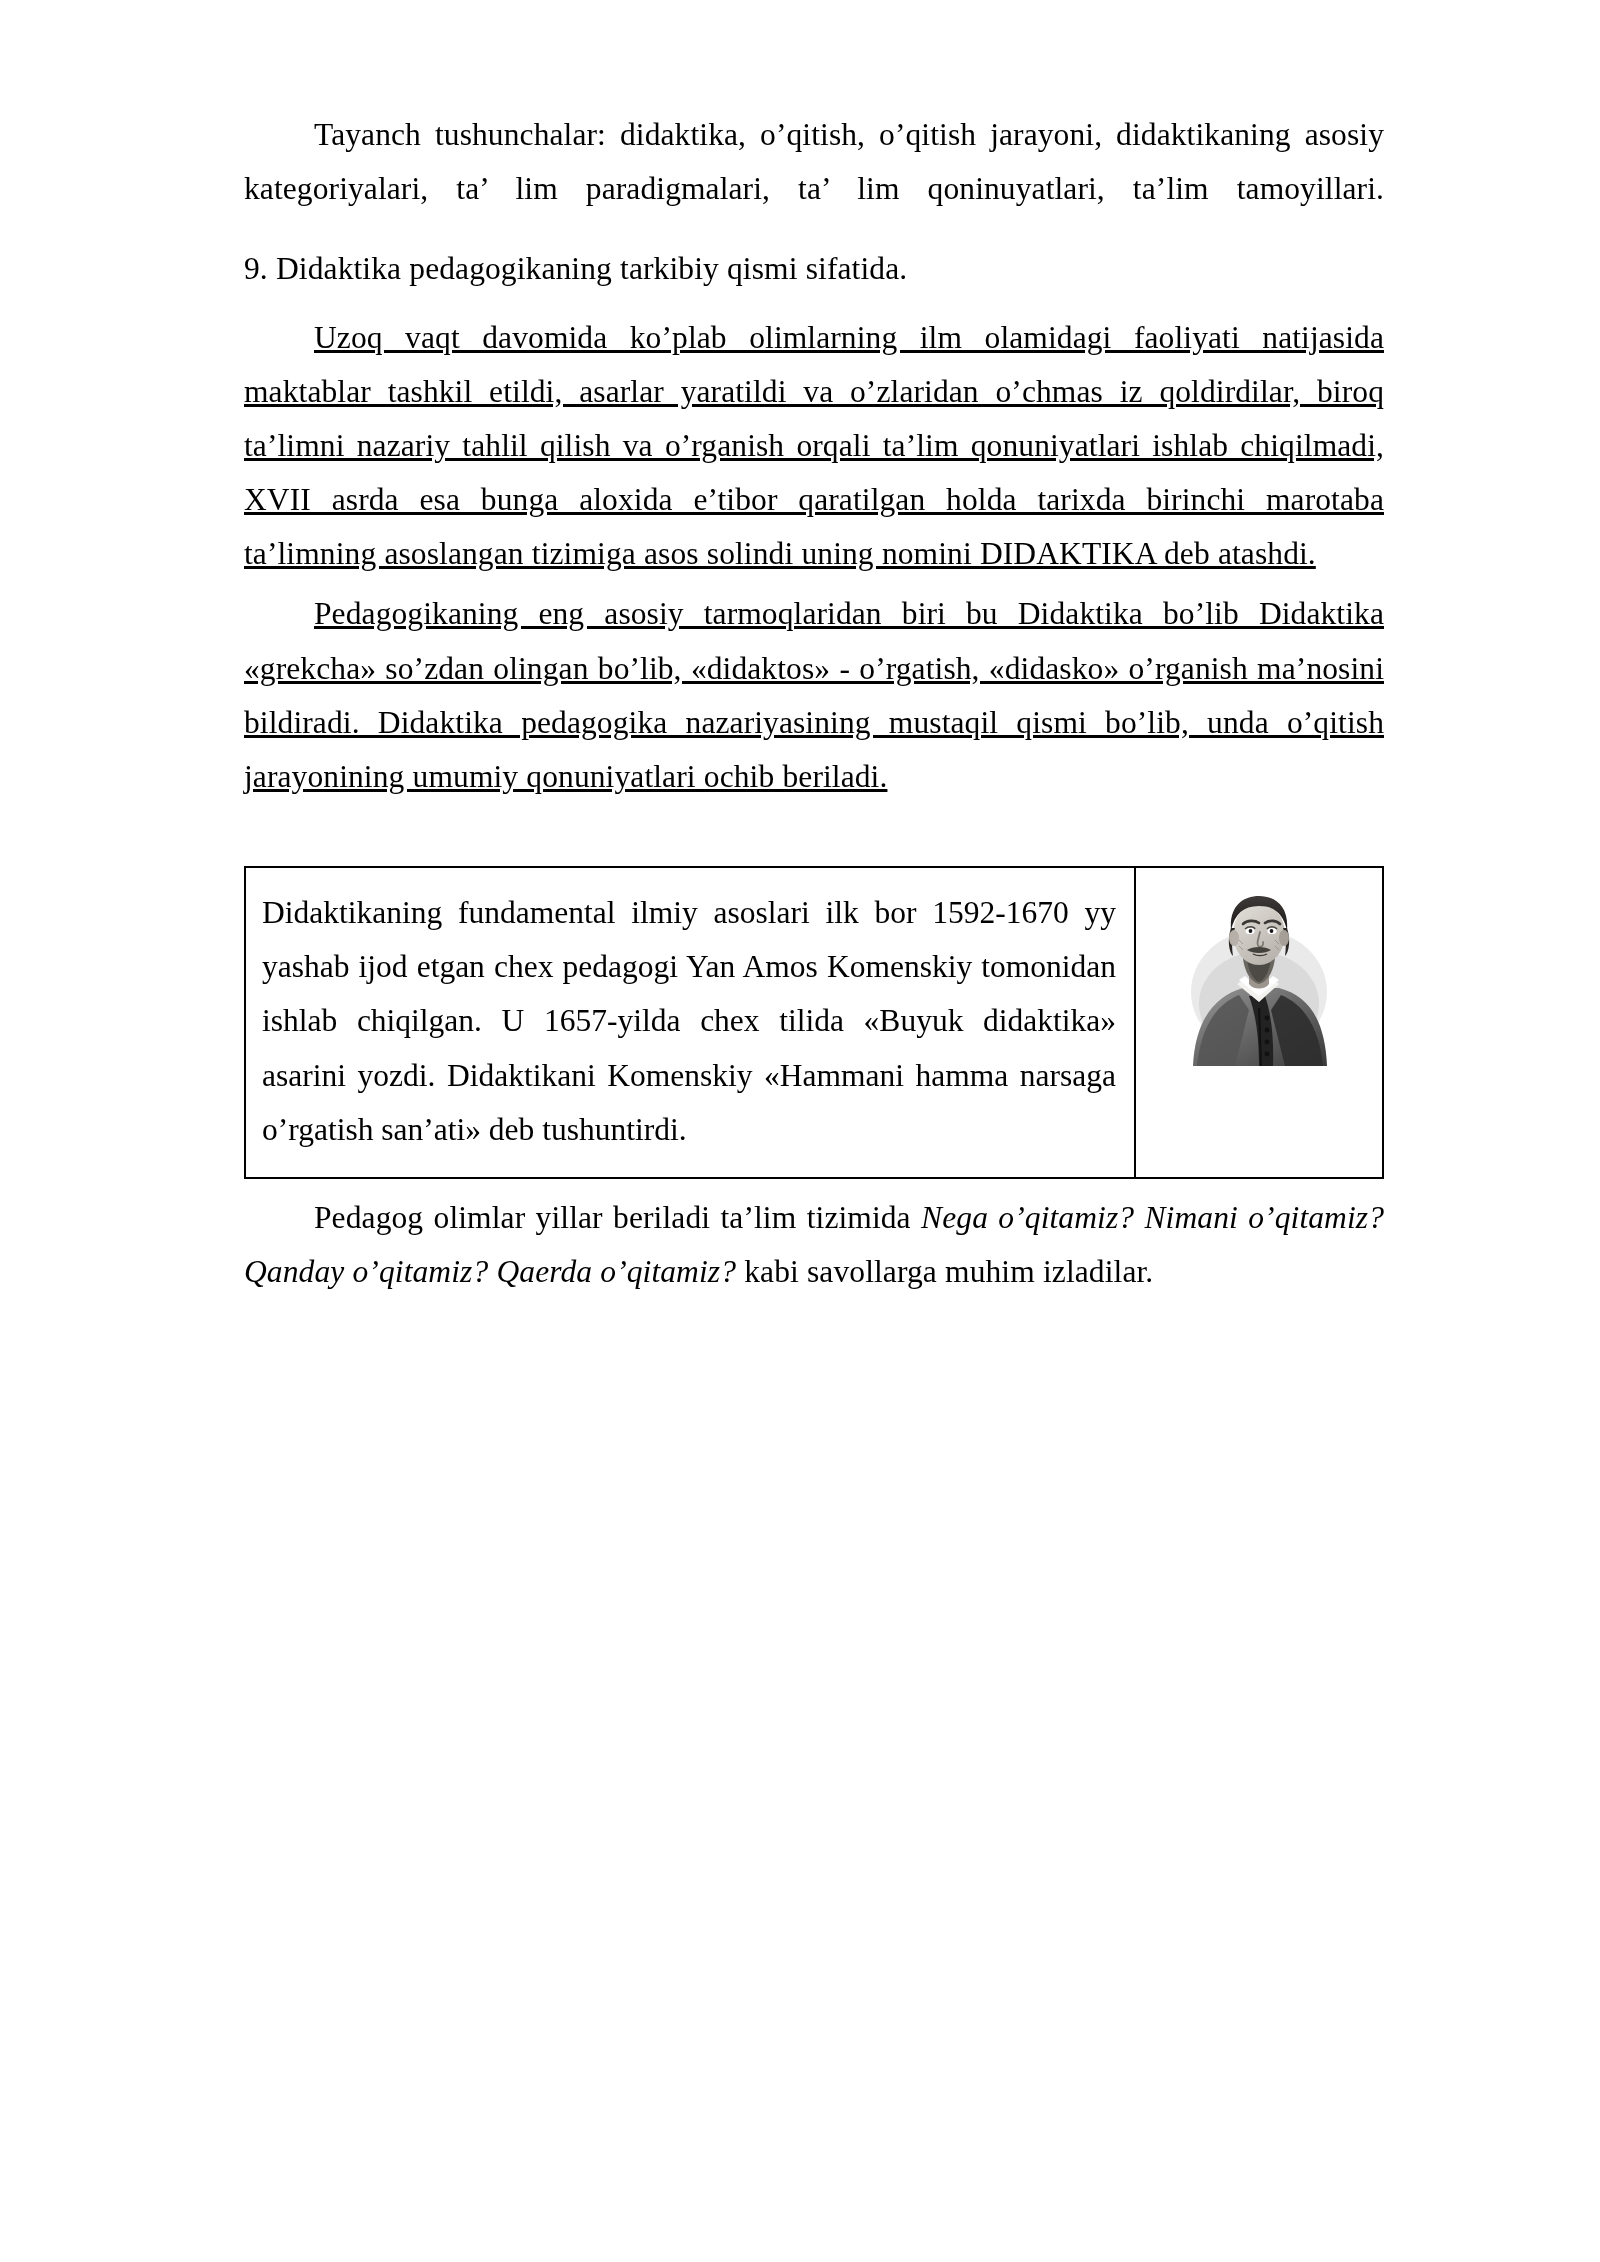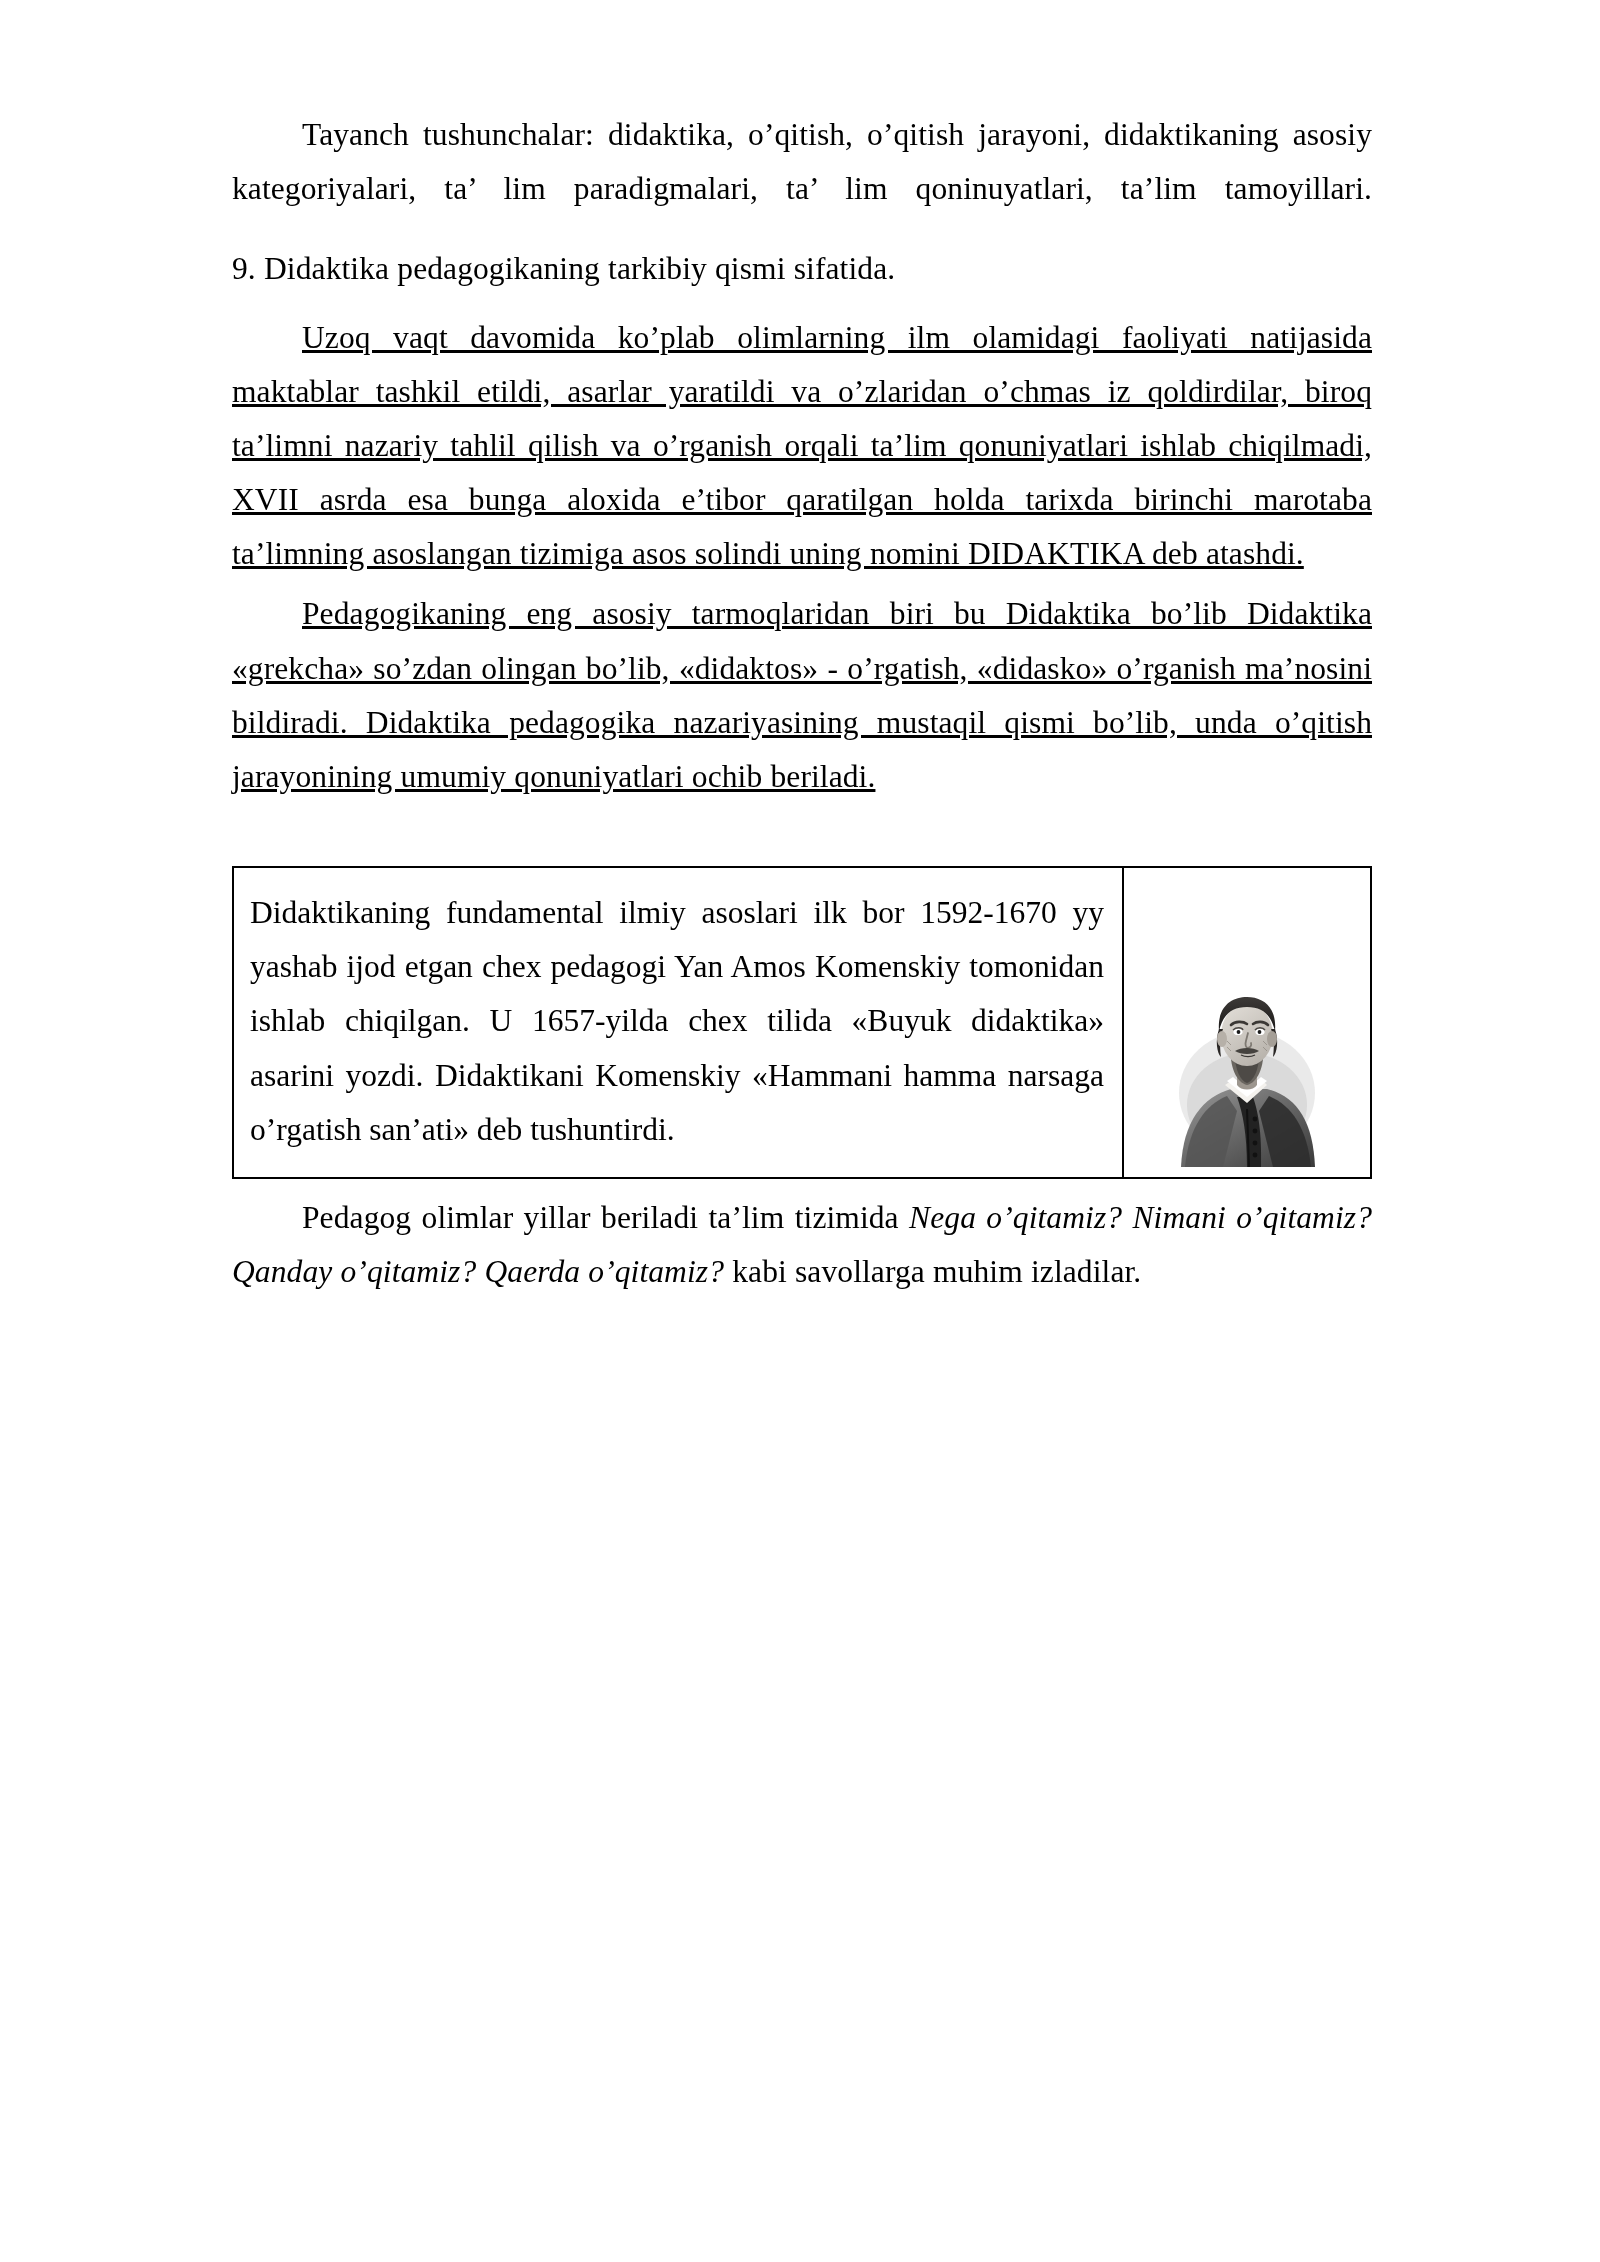--- a/index.html
+++ b/index.html
@@ -12,21 +12,21 @@
     width: 1600px;
     height: 2262px;
     position: relative;
     font-family: "Liberation Serif", "DejaVu Serif", serif;
     color: #000000;
     overflow: hidden;
   }
 
   .page {
     position: absolute;
-    left: 4px;
+    left: 16px;
     top: 0;
     width: 1572px;
     height: 2262px;
     background: #ffffff;
     box-sizing: border-box;
     padding: 108px 232px 0 228px;
   }
 
   .doc-body {
     width: 1140px;
@@ -59,21 +59,21 @@
   .spacer-before-box { height: 56px; }
   .spacer-after-box  { height: 12px; }
 
   
   .fact-box {
     width: 1140px;
     border: 2px solid #000000;
     box-sizing: border-box;
     display: flex;
     flex-direction: row;
-    align-items: flex-end;
+    align-items: flex-start;
     background: #ffffff;
   }
 
   .fact-box-text-cell {
     flex: 0 0 890px;
     box-sizing: border-box;
     border-right: 2px solid #000000;
     padding: 18px 18px 20px 16px;
   }
 

